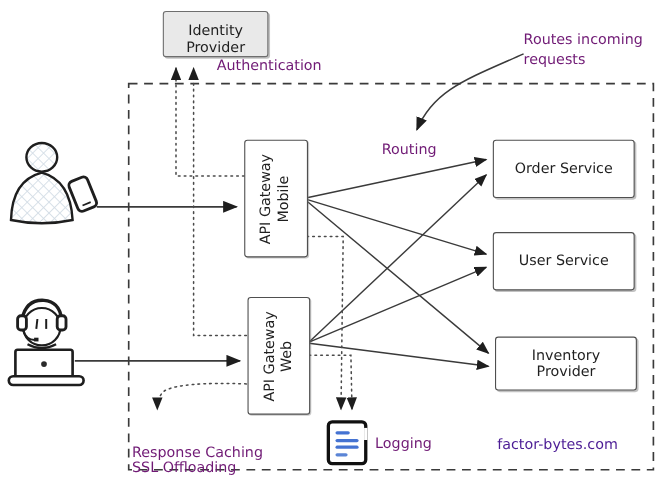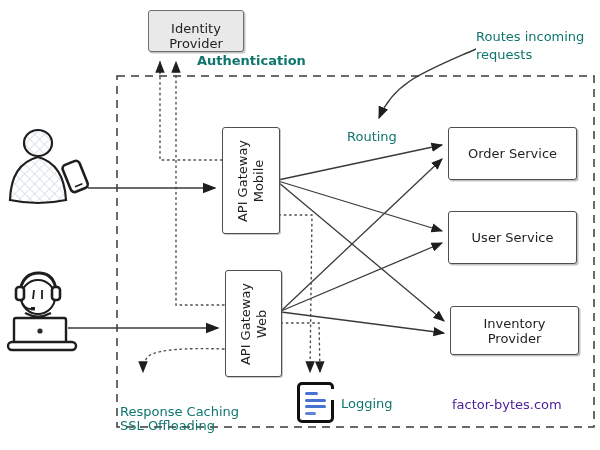--- a/index.html
+++ b/index.html
@@ -18,21 +18,21 @@
   .idp{background:#e9e9e9;border-color:#6e6e6e;align-items:flex-end;}
   .gateway{box-shadow:1px 1px 0 rgba(120,120,120,.4);}
   .gateway .rot{
     position:absolute;left:50%;top:50%;width:104px;
     transform:translate(-50%,-50%) rotate(-90deg);
     text-align:center;font-size:13px;line-height:1.25;
   }
   .svc-label{display:inline-block;}
   .svc-label.narrow{max-width:82px;white-space:normal;}
   .idp-label{max-width:78px;white-space:normal;}
-  .note{color:#0f766e;}
+  .note{color:#701a75;}
   .watermark{color:#4c1d95;}
   .log-icon{
     position:absolute;left:297px;top:382px;width:31px;height:35px;
     border:3px solid #101010;border-radius:5px;background:#fff;
   }
   .log-notch{position:absolute;right:-3px;top:4px;width:3px;height:11px;background:#fff;}
   .log-line{position:absolute;left:5px;height:3.2px;border-radius:2px;background:#4573d2;}
   .ll1{top:7px;width:13px;}
   .ll2{top:13.5px;width:21px;}
   .ll3{top:20px;width:21px;}
@@ -110,21 +110,21 @@
       <rect x="14" y="318" width="52" height="26" rx="2" fill="#ffffff" stroke-width="2.4"></rect>
       <circle cx="40" cy="331" r="2.6" fill="#2a2a2a" stroke="none"></circle>
       <rect x="8" y="342" width="68" height="8" rx="4" fill="#ffffff" stroke-width="2.4"></rect>
     </g>
   </svg>
 
   <div class="node idp" style="left:148px;top:10px;width:94px;height:40px;">
     <span class="idp-label">Identity Provider</span>
   </div>
 
-  <div class="label note" style="left:197px;top:52px;font-weight:bold;">Authentication</div>
+  <div class="label note" style="left:197px;top:52px;">Authentication</div>
 
   <div class="label note" style="left:476px;top:28px;width:118px;white-space:normal;">Routes incoming requests</div>
 
   <div class="label note" style="left:347px;top:128px;">Routing</div>
 
   <div class="node gateway" style="left:222px;top:127px;width:56px;height:105px;">
     <div class="rot">
       <div>API Gateway</div>
       <div>Mobile</div>
     </div>

